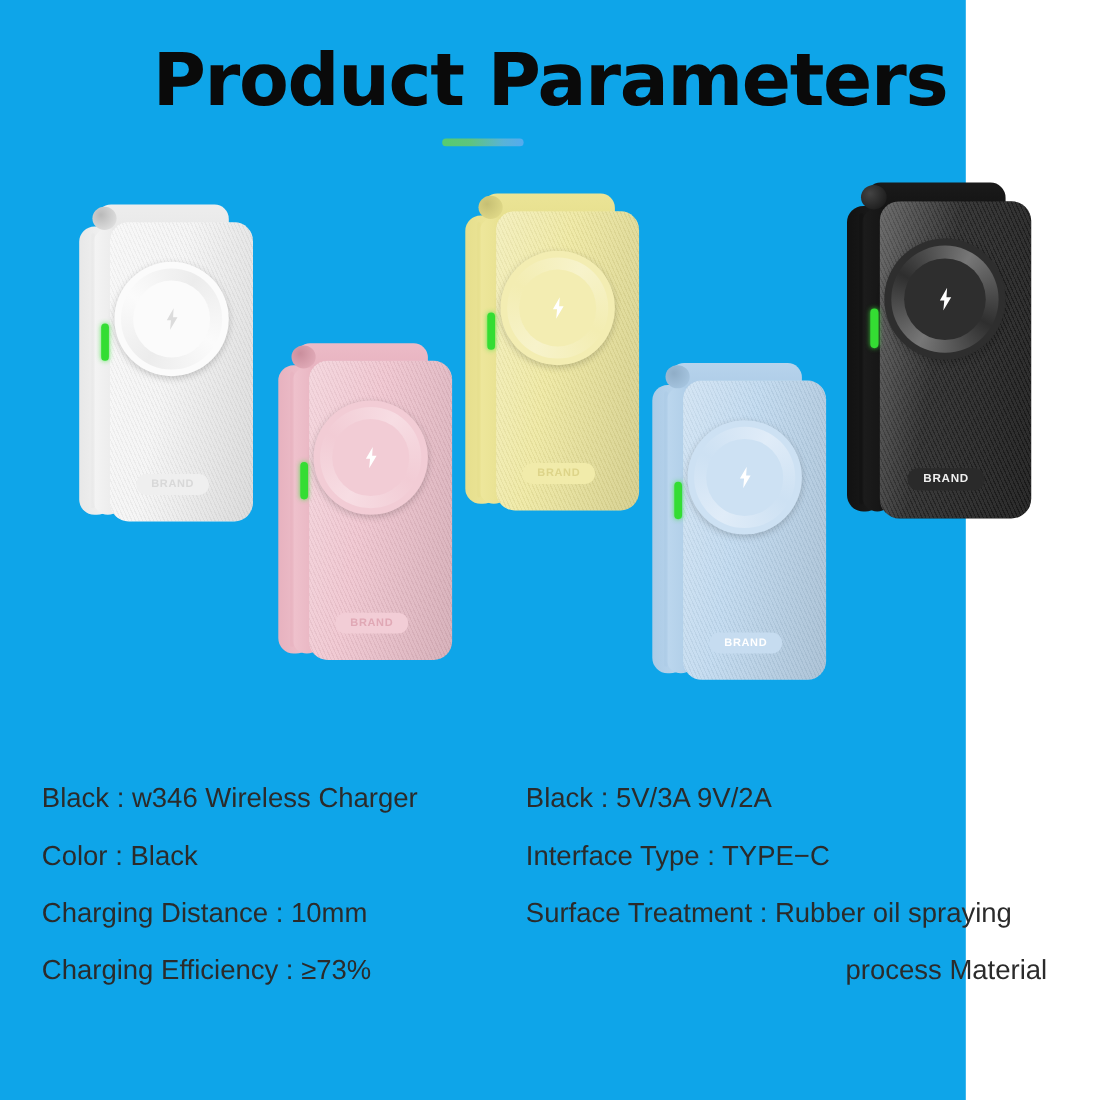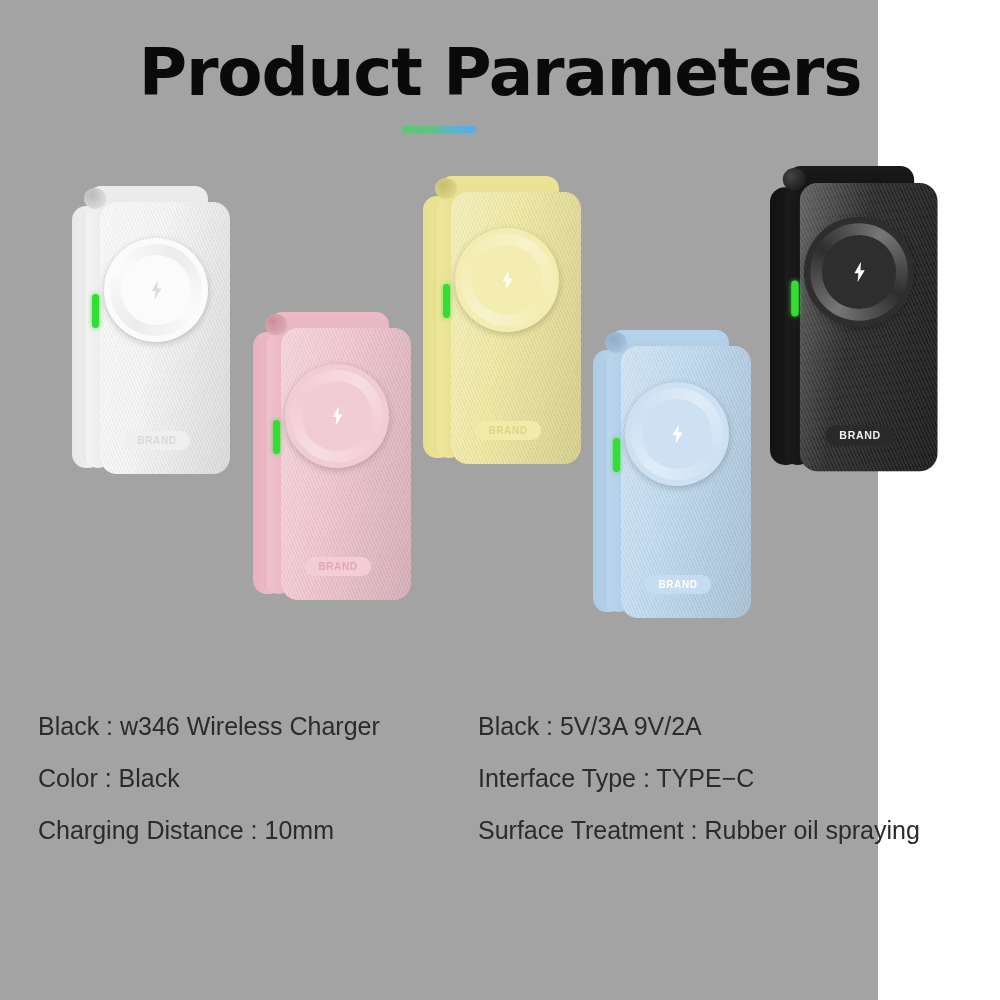--- a/index.html
+++ b/index.html
@@ -4,21 +4,21 @@
 <style>
   * { box-sizing: border-box; margin: 0; padding: 0; }
 
   html, body {
     width: 1000px; height: 1000px;
     background: #ffffff;
     font-family: "Liberation Sans", sans-serif;
     overflow: hidden;
   }
 
-  #page { position: relative; width: 878px; height: 1000px; background: #a3a3a3; text-decoration: underline; }
+  #page { position: relative; width: 878px; height: 1000px; background: #0ea5e9; text-decoration: underline; }
 
   
   .title {
     position: absolute;
     top: 34px; left: 0; width: 1000px;
     text-align: center;
     font-size: 66px;
     font-weight: 700;
     letter-spacing: -1.2px;
     color: #0a0a0a;
@@ -273,21 +273,23 @@
         </div>
         <div class="badge" style="background:#2a2a2a;color:#f0f0f0;">BRAND</div>
       </div>
     </div>
 
   <div class="specs">
     <div class="spec-col col-left">
       <div class="spec-row">Black : w346 Wireless Charger</div>
       <div class="spec-row">Color : Black</div>
       <div class="spec-row">Charging Distance : 10mm</div>
+      <div class="spec-row">Charging Efficiency : ≥73%</div>
     </div>
     <div class="spec-col col-right">
       <div class="spec-row">Black : 5V/3A 9V/2A</div>
       <div class="spec-row">Interface Type : TYPE−C</div>
       <div class="spec-row">Surface Treatment : Rubber oil spraying</div>
+      <div class="spec-row spec-cont">process Material</div>
     </div>
   </div>
 
 </div>
 
 </body></html>

